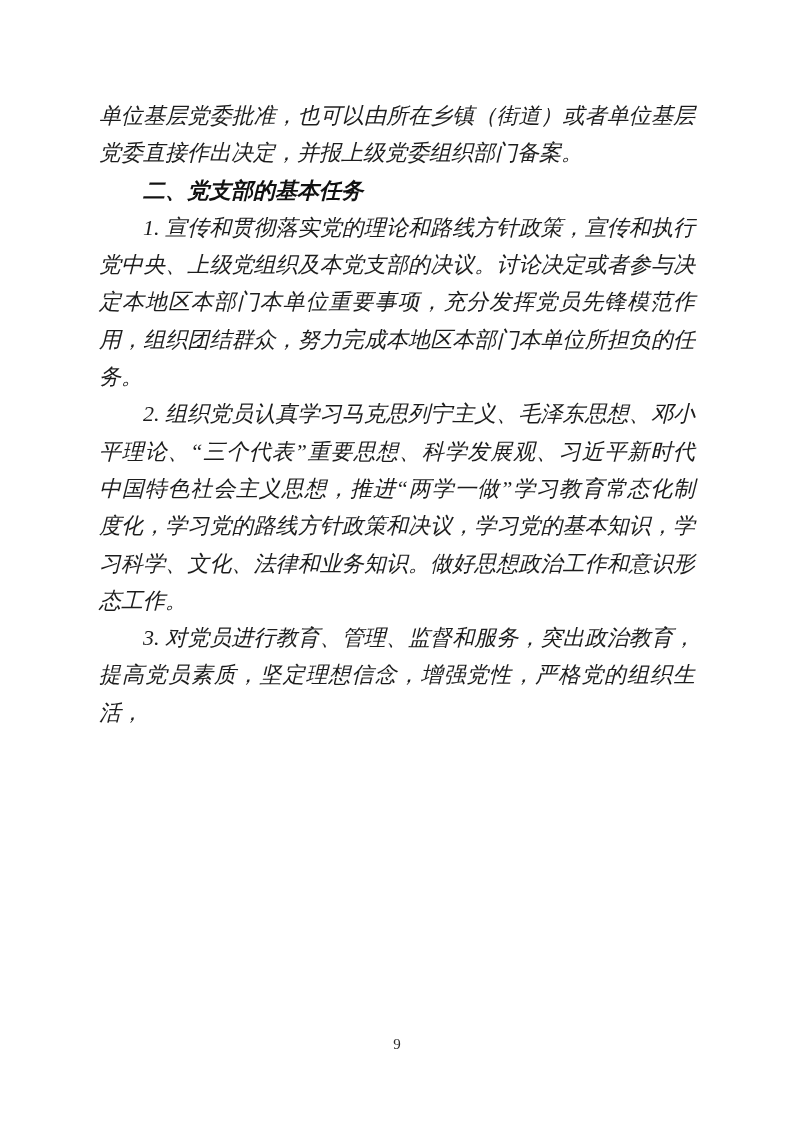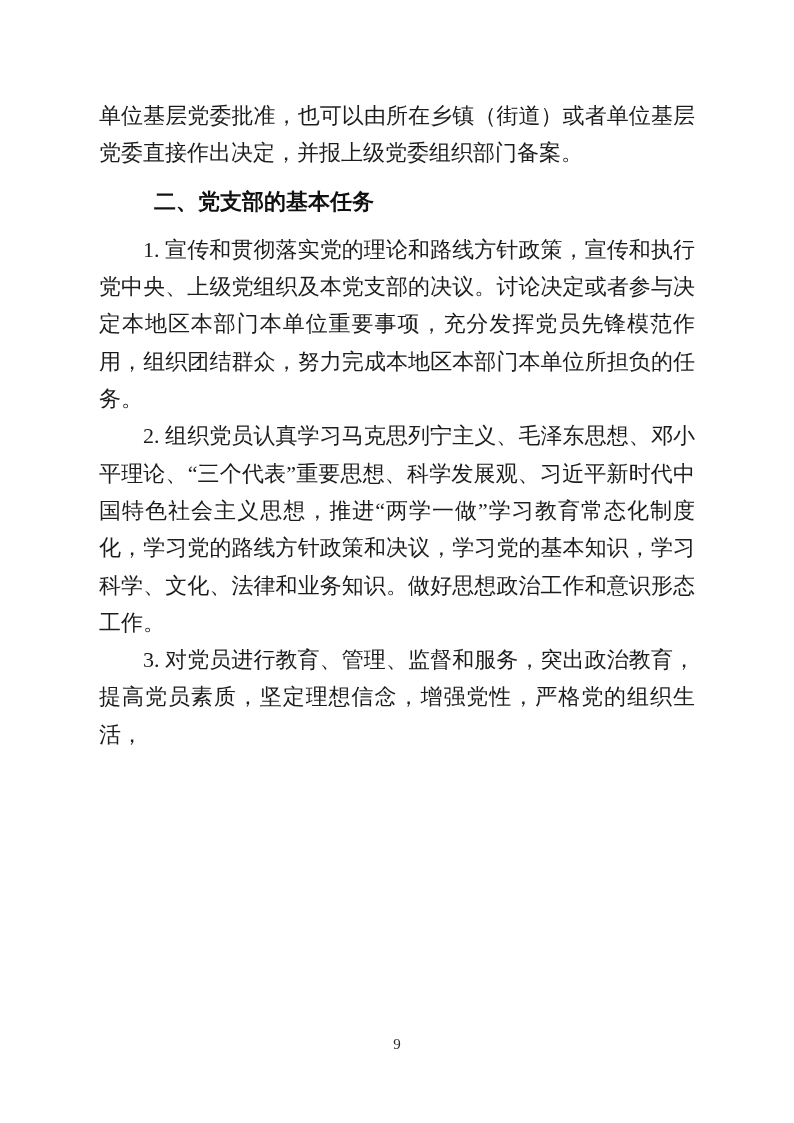--- a/index.html
+++ b/index.html
@@ -14,37 +14,38 @@
     background: #ffffff;
     overflow: hidden;
     color: #1c1c1c;
     font-family: "Liberation Serif", "DejaVu Serif", serif;
   }
   .content {
     position: absolute;
     top: 97px;
     left: 99px;
     width: 596px;
+    font-style: italic;
   }
   p.body {
     margin: 0;
     font-size: 22px;
     line-height: 37.3px;
     text-align: justify;
     text-justify: inter-ideograph;
     text-indent: 2em;
     letter-spacing: 0px;
     word-break: break-all;
     overflow-wrap: break-word;
   }
   p.no-indent {
     text-indent: 0;
   }
   p.heading {
-    margin: 11px;
+    margin: 0;
     font-size: 22px;
     line-height: 37.3px;
     text-indent: 2em;
     font-weight: bold;
     font-family: "DejaVu Sans", "Liberation Sans", sans-serif;
     color: #111111;
   }
   .footer {
     position: absolute;
     left: 0;

